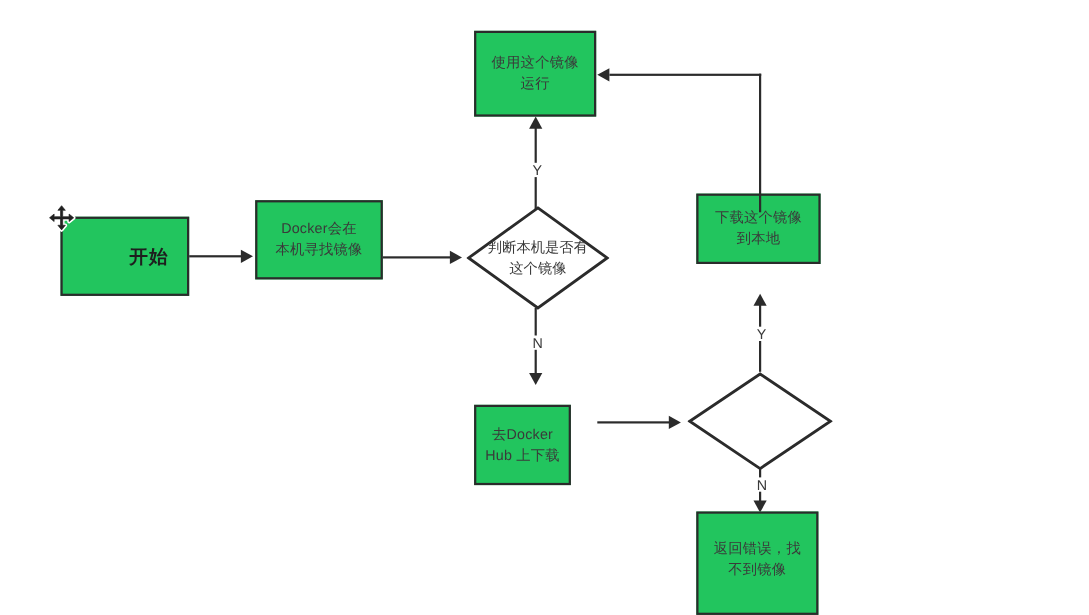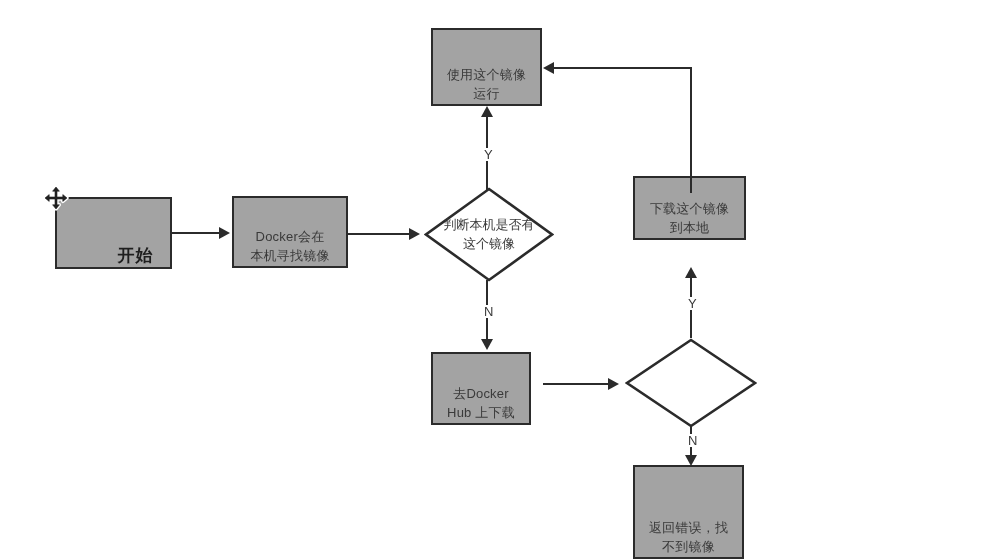--- a/index.html
+++ b/index.html
@@ -20,22 +20,21 @@
   .node {
     position: absolute;
     box-sizing: border-box;
     display: flex;
     align-items: center;
     justify-content: center;
     text-align: center;
   }
   .box {
     border: 2px solid #2b2b2b;
-    background: #a3a3a3;
-    align-items: flex-end;
+    background: #22c55e;
   }
   .box-label {
     font-size: 13px;
     line-height: 1.45;
     color: #3a3a3a;
     letter-spacing: 0.2px;
     white-space: pre-line;
   }
   .start-label {
     font-size: 17px;
@@ -117,21 +116,21 @@
 
 <div id="canvas">
 
   <div class="node box" style="left:55px; top:197px; width:117px; height:72px;padding-left:44px;">
     <div class="start-label">开始</div>
   </div>
 
   <div class="edge edge-h" style="left:172px; top:232px; width:48px;"></div>
   <div class="arrow arrow-right" style="left:219px; top:227px;"></div>
 
-  <div class="node box" style="left:232px; top:196px; width:116px; height:72px;">
+  <div class="node box" style="left:232px; top:182px; width:116px; height:72px;">
     <div class="box-label">Docker会在
 本机寻找镜像</div>
   </div>
 
   <div class="edge edge-h" style="left:348px; top:233px; width:62px;"></div>
   <div class="arrow arrow-right" style="left:409px; top:228px;"></div>
 
   <div class="diamond-wrap" style="left:424px; top:187px; width:130px; height:95px;">
     <svg class="diamond-shape" viewBox="0 0 130 95" preserveAspectRatio="none">
       <polygon points="65,2 128,47.5 65,93 2,47.5" fill="#ffffff" stroke="#2b2b2b" stroke-width="2.6"></polygon>
@@ -146,21 +145,21 @@
 
   <div class="node box" style="left:431px; top:28px; width:111px; height:78px;">
     <div class="box-label">使用这个镜像
 运行</div>
   </div>
 
   <div class="edge edge-v" style="left:486px; top:280px; height:62px;"></div>
   <div class="arrow arrow-down" style="left:481px; top:339px;"></div>
   <div class="edge-label" style="left:481px; top:305px;">N</div>
 
-  <div class="node box" style="left:431px; top:352px; width:100px; height:73px;">
+  <div class="node box" style="left:431px; top:368px; width:88px; height:73px;">
     <div class="box-label">去Docker
 Hub 上下载</div>
   </div>
 
   <div class="edge edge-h" style="left:543px; top:383px; width:66px;"></div>
   <div class="arrow arrow-right" style="left:608px; top:378px;"></div>
 
   <div class="diamond-wrap" style="left:625px; top:338px; width:132px; height:90px;">
     <svg class="diamond-shape" viewBox="0 0 132 90" preserveAspectRatio="none">
       <polygon points="66,2 130,45 66,88 2,45" fill="#ffffff" stroke="#2b2b2b" stroke-width="2.6"></polygon>

